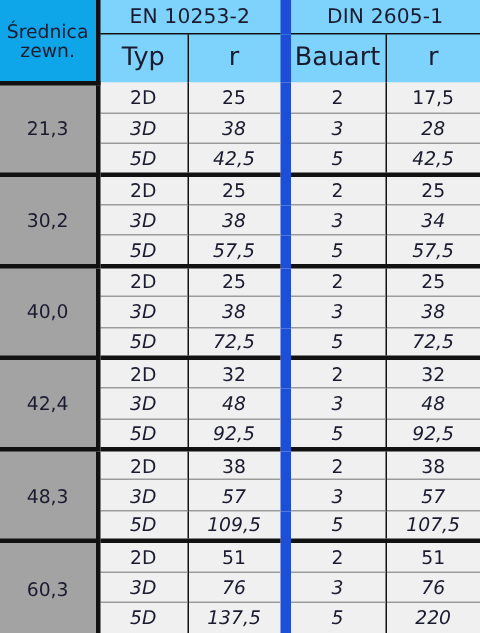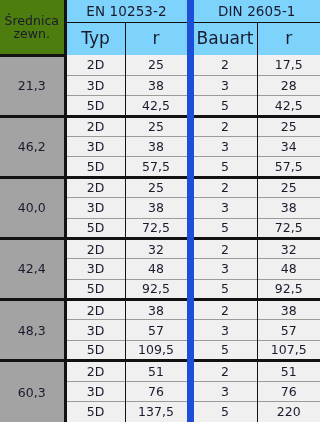--- a/index.html
+++ b/index.html
@@ -52,21 +52,21 @@
     font-size: 13.5px;
     letter-spacing: 0.1px;
     height: 22px;
     border-bottom: 1px solid #121212;
   }
   .hdr-sub {
     font-size: 17px;
     height: 33px;
   }
   .hdr-dia {
-    background: #4d7c0f;
+    background: #0ea5e9;
     font-weight: bold;
     font-size: 12.5px;
     height: 55px;
     line-height: 1.45;
     border-right: 3px solid #121212;
     border-bottom: 3px solid #121212;
   }
   .hdr-dia .l2 { display: block; }
 
   
@@ -80,21 +80,21 @@
   .dia-cell {
     background: #a3a3a3;
     font-size: 12.5px;
     border-right: 3px solid #121212;
   }
   .body-cell {
     background: #f0f0f0;
     font-size: 12.5px;
     height: 20.3px;
   }
-  .sep-thin { border-top: 1px solid #9b9b9b; }
+  .sep-thin { border-top: 1px solid #9b9b9b; font-style: italic; }
   .sep-none { border-top: 0; }
 
   
   tr.group-start > td { border-top: 3px solid #121212; }
 
   
   tr:last-child > td { border-bottom: 0; }
 </style>
 </head>
 <body>
@@ -137,21 +137,21 @@
         <td class="body-cell vr-thick-l sep-thin">3</td>
         <td class="body-cell vr-thin-l sep-thin">28</td>
       </tr>
       <tr>
         <td class="body-cell  sep-thin">5D</td>
         <td class="body-cell vr-thin-l sep-thin">42,5</td>
         <td class="body-cell vr-thick-l sep-thin">5</td>
         <td class="body-cell vr-thin-l sep-thin">42,5</td>
       </tr>
       <tr class="group-start">
-        <td class="dia-cell" rowspan="3">46,2</td>
+        <td class="dia-cell" rowspan="3">30,2</td>
         <td class="body-cell  sep-none">2D</td>
         <td class="body-cell vr-thin-l sep-none">25</td>
         <td class="body-cell vr-thick-l sep-none">2</td>
         <td class="body-cell vr-thin-l sep-none">25</td>
       </tr>
       <tr>
         <td class="body-cell  sep-thin">3D</td>
         <td class="body-cell vr-thin-l sep-thin">38</td>
         <td class="body-cell vr-thick-l sep-thin">3</td>
         <td class="body-cell vr-thin-l sep-thin">34</td>

